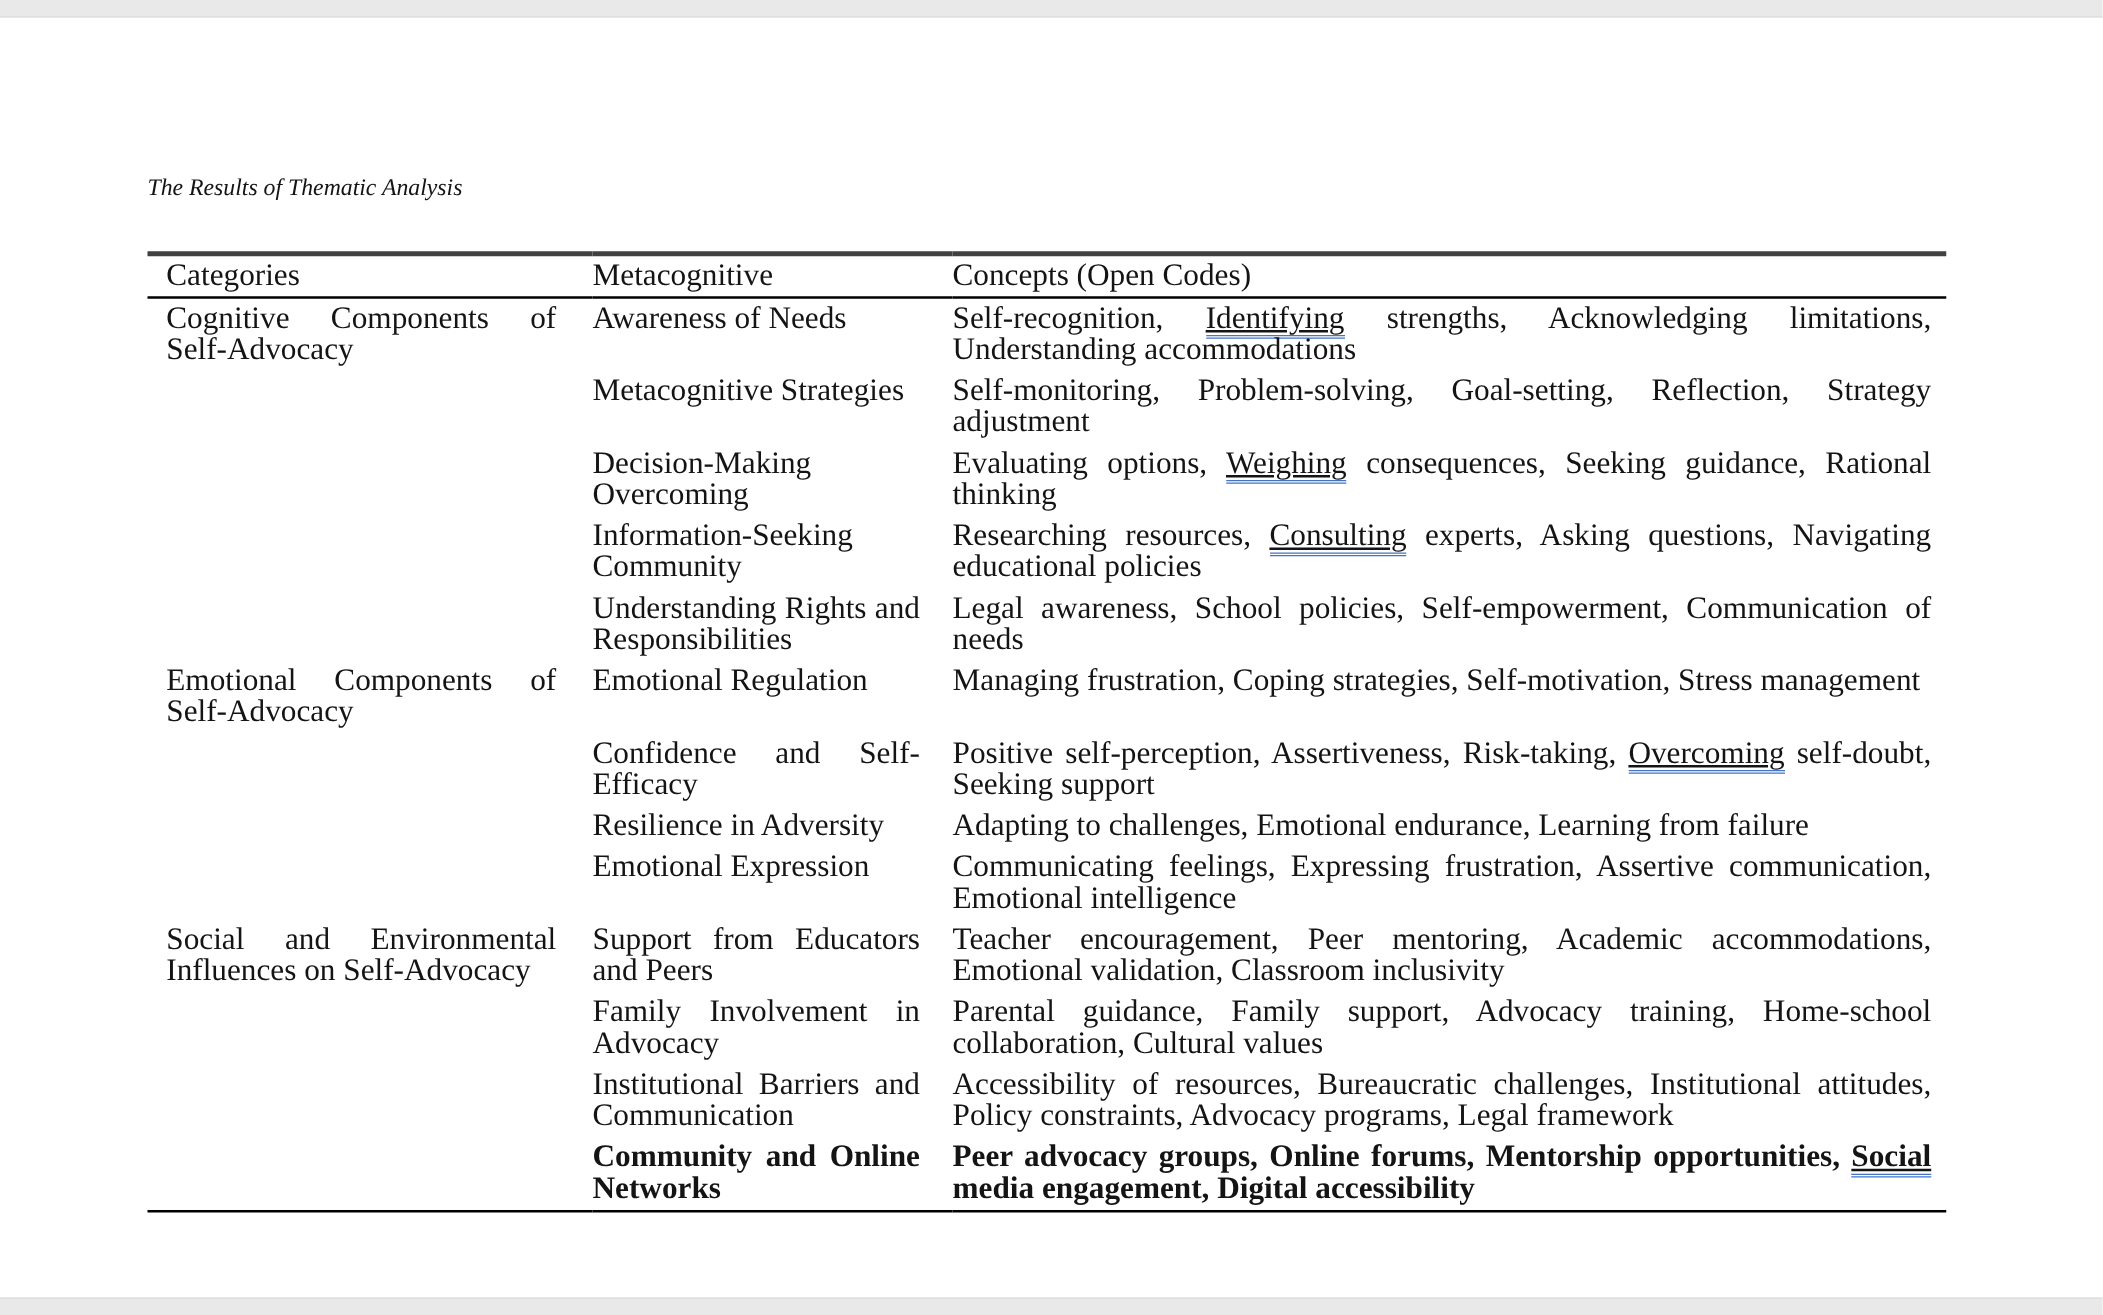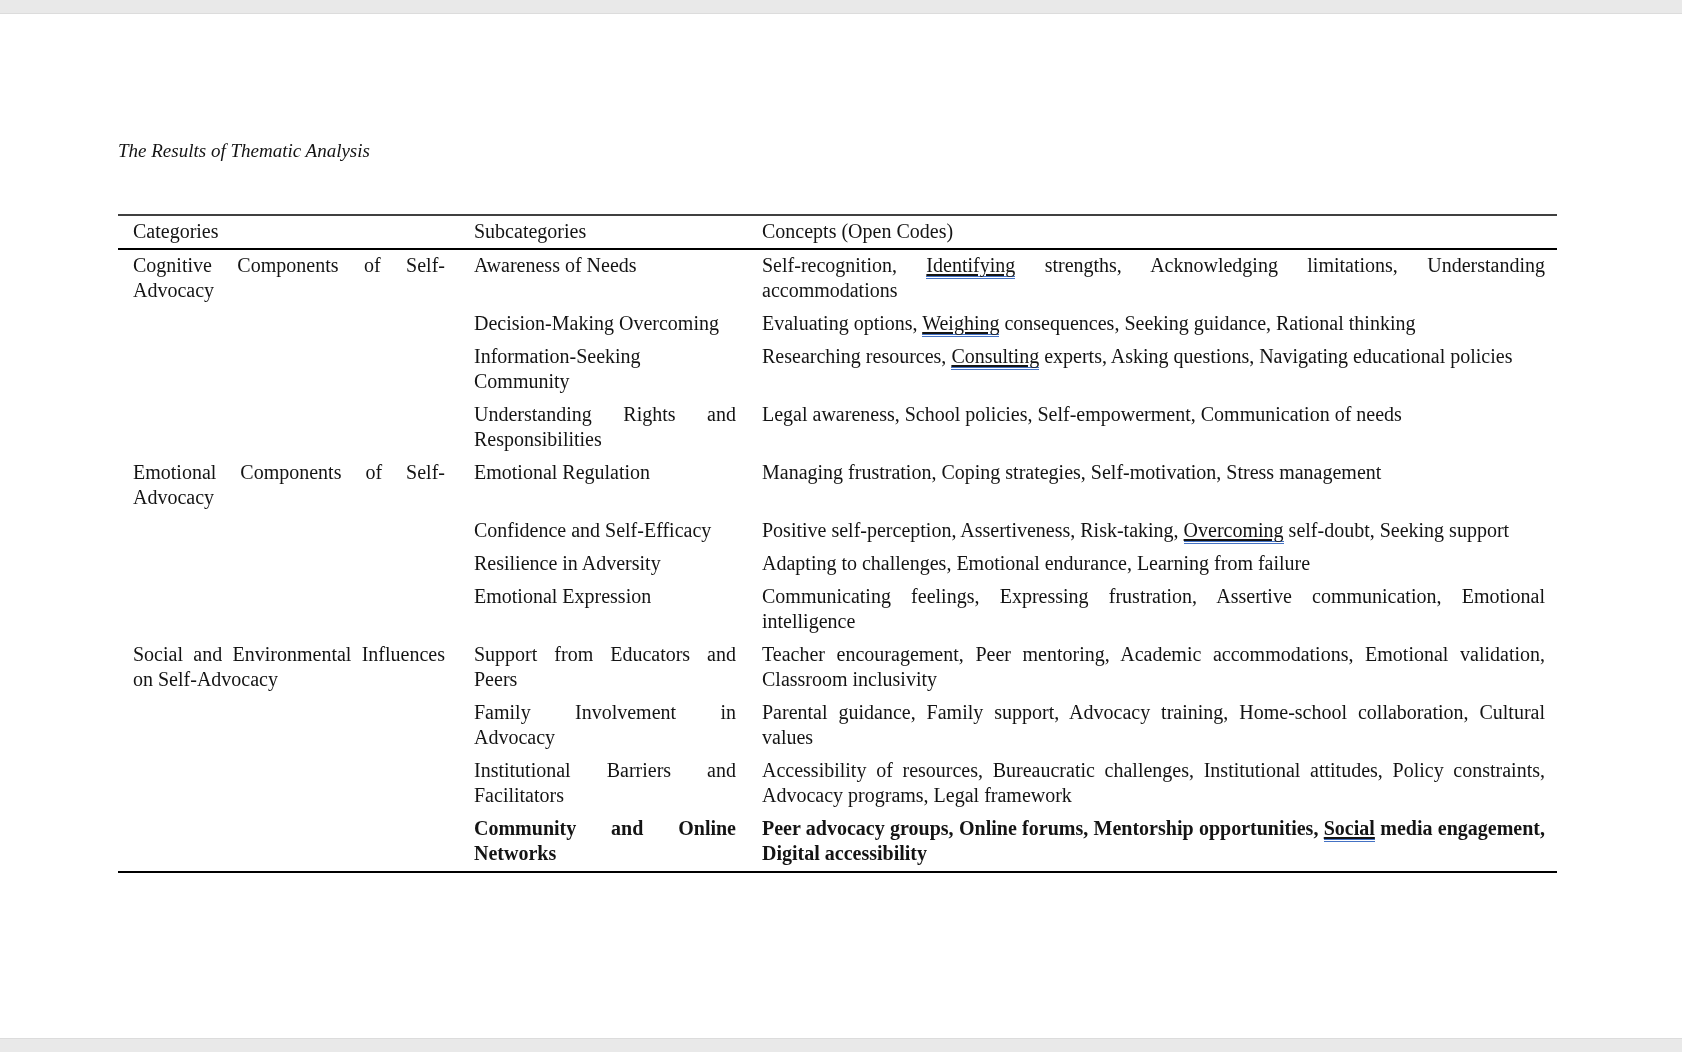--- a/index.html
+++ b/index.html
@@ -34,26 +34,26 @@
     left: 118px;
     top: 138px;
     font-style: italic;
     font-size: 19px;
     line-height: 26px;
     white-space: nowrap;
   }
   table.apa-table {
     position: absolute;
     left: 118px;
-    top: 214px;
+    top: 201px;
     width: 1439px;
     border-collapse: collapse;
     table-layout: fixed;
-    border-top: 2px solid #404040;
-    font-size: 20px;
+    border-top: 4px solid #404040;
+    font-size: 25px;
   }
   col.c-cat { width: 356px; }
   col.c-sub { width: 288px; }
   col.c-con { width: 795px; }
   th {
     font-weight: normal;
     text-align: left;
     vertical-align: bottom;
     padding: 3px 0 4px 0;
     border-bottom: 2px solid #000;
@@ -87,29 +87,34 @@
 
 <table class="apa-table">
   <colgroup>
     <col class="c-cat">
     <col class="c-sub">
     <col class="c-con">
   </colgroup>
   <thead>
     <tr>
       <th class="h-cat">Categories</th>
-      <th>Subcategories</th>
+      <th>Metacognitive</th>
       <th>Concepts (Open Codes)</th>
     </tr>
   </thead>
   <tbody id="table-body">
       <tr>
         <td class="cat">Cognitive Components of Self-Advocacy</td>
         <td class="sub">Awareness of Needs</td>
         <td class="con">Self-recognition, <span class="gflag">Identifying</span> strengths, Acknowledging limitations, Understanding accommodations</td>
+      </tr>
+      <tr>
+        <td class="cat"></td>
+        <td class="sub">Metacognitive Strategies</td>
+        <td class="con">Self-monitoring, Problem-solving, Goal-setting, Reflection, Strategy adjustment</td>
       </tr>
       <tr>
         <td class="cat"></td>
         <td class="sub">Decision-Making Overcoming</td>
         <td class="con">Evaluating options, <span class="gflag">Weighing</span> consequences, Seeking guidance, Rational thinking</td>
       </tr>
       <tr>
         <td class="cat"></td>
         <td class="sub">Information-Seeking Community</td>
         <td class="con">Researching resources, <span class="gflag">Consulting</span> experts, Asking questions, Navigating educational policies</td>
@@ -144,21 +149,21 @@
         <td class="sub">Support from Educators and Peers</td>
         <td class="con">Teacher encouragement, Peer mentoring, Academic accommodations, Emotional validation, Classroom inclusivity</td>
       </tr>
       <tr>
         <td class="cat"></td>
         <td class="sub">Family Involvement in Advocacy</td>
         <td class="con">Parental guidance, Family support, Advocacy training, Home-school collaboration, Cultural values</td>
       </tr>
       <tr>
         <td class="cat"></td>
-        <td class="sub">Institutional Barriers and Facilitators</td>
+        <td class="sub">Institutional Barriers and Communication</td>
         <td class="con">Accessibility of resources, Bureaucratic challenges, Institutional attitudes, Policy constraints, Advocacy programs, Legal framework</td>
       </tr>
       <tr>
         <td class="cat"></td>
         <td class="sub">Community and Online Networks</td>
         <td class="con">Peer advocacy groups, Online forums, Mentorship opportunities, <span class="gflag">Social</span> media engagement, Digital accessibility</td>
       </tr>
     </tbody>
 </table>
 

